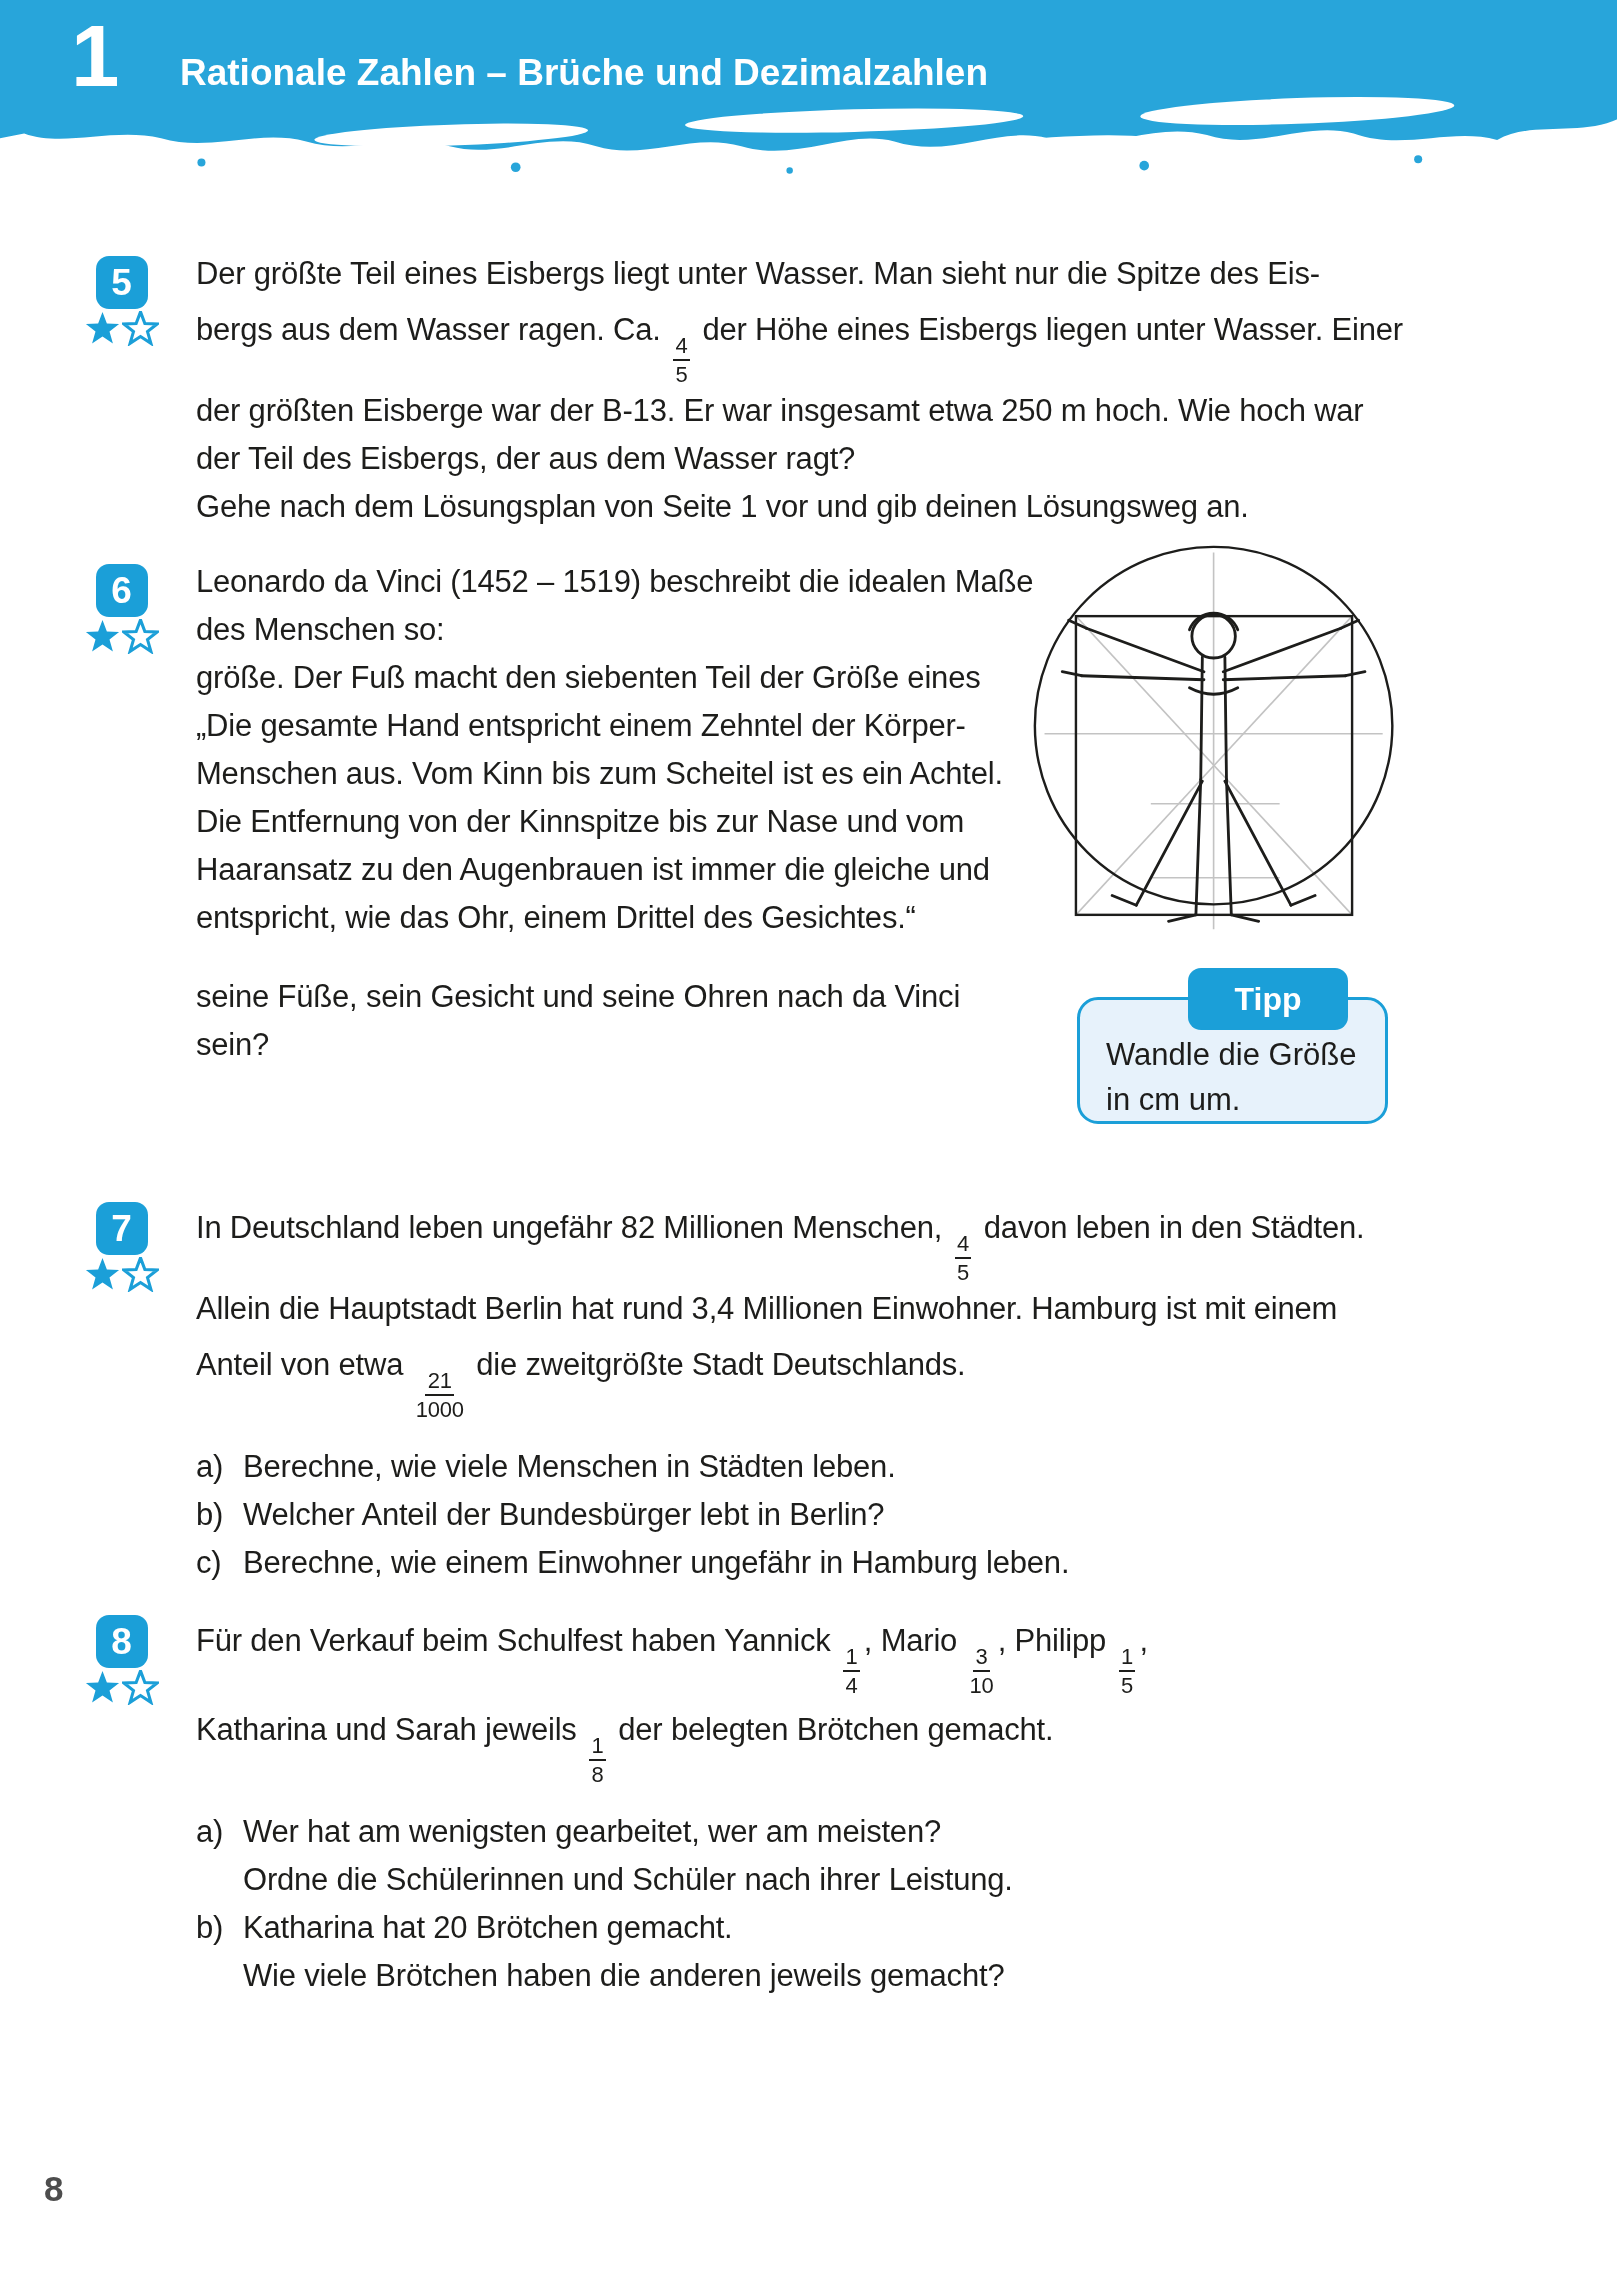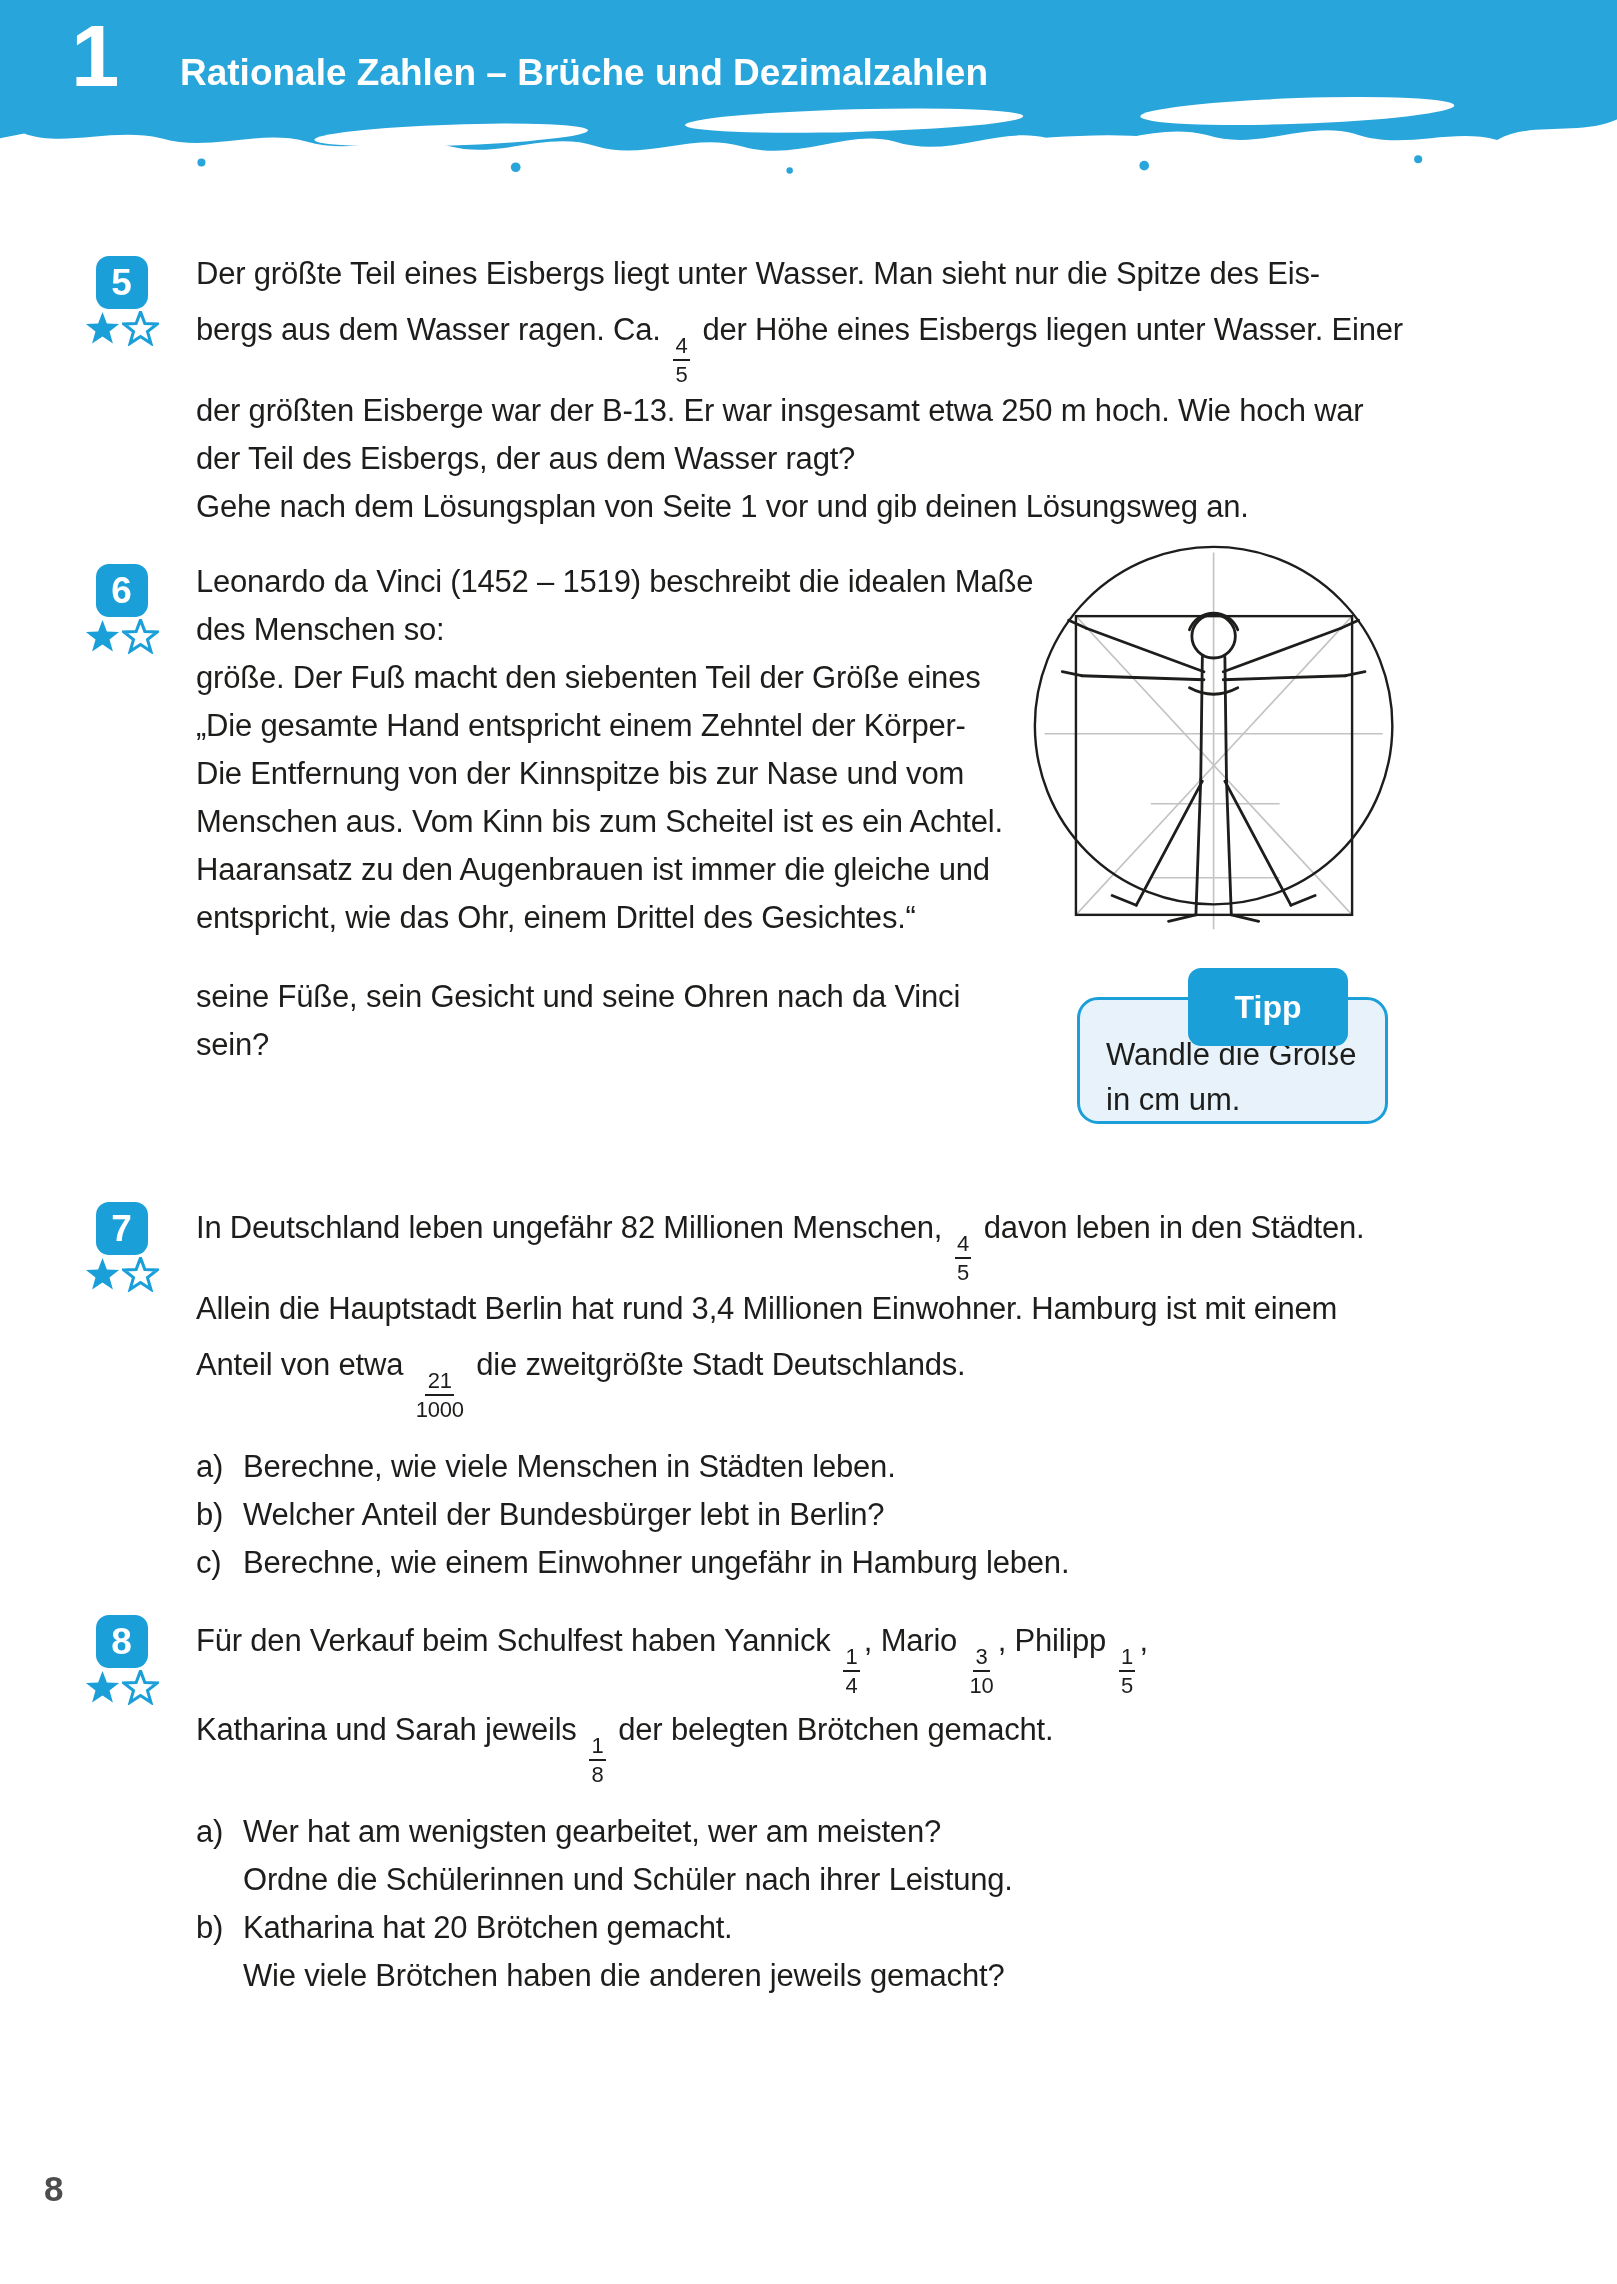--- a/index.html
+++ b/index.html
@@ -55,21 +55,21 @@
   
   .vitruvian{position:absolute;left:1030px;top:530px;width:364px;height:409px;}
   
   .tip-box{
     position:absolute;left:1077px;top:997px;width:311px;height:127px;
     background:var(--tip-fill);
     border:3.2px solid var(--accent-blue);border-radius:21px;
     box-sizing:border-box;
   }
   .tip-tab{
-    position:absolute;top:-32px;right:37px;width:160px;height:78px;
+    position:absolute;top:-32px;right:37px;width:160px;height:62px;
     background:var(--accent-blue);border-radius:13px;
     display:flex;align-items:center;justify-content:center;
     color:#fff;font-size:32px;font-weight:bold;
   }
   .tip-text{padding:32px 0 0 26px;font-size:31px;line-height:45px;}
   
   .page-number{
     position:absolute;left:44px;top:2169px;
     font-size:35px;font-weight:bold;color:var(--page-number-gray);
   }
@@ -134,22 +134,22 @@
       <svg width="37" height="35" viewBox="0 0 40 40">
         <polygon points="20,1 25,14.2 39,14.8 28,23.5 31.9,37 20,29.2 8.1,37 12,23.5 1,14.8 15,14.2" fill="#ffffff" stroke="var(--accent-blue,#1b9fd8)" stroke-width="3.5"></polygon>
       </svg>
     </div>
   </div>
   <div class="text-col">
     <div class="line">Leonardo da Vinci (1452 – 1519) beschreibt die idealen Maße</div>
     <div class="line">des Menschen so:</div>
     <div class="line">größe. Der Fuß macht den siebenten Teil der Größe eines</div>
     <div class="line">„Die gesamte Hand entspricht einem Zehntel der Körper-</div>
+    <div class="line">Menschen aus. Vom Kinn bis zum Scheitel ist es ein Achtel.</div>
     <div class="line">Die Entfernung von der Kinnspitze bis zur Nase und vom</div>
-    <div class="line">Menschen aus. Vom Kinn bis zum Scheitel ist es ein Achtel.</div>
     <div class="line">Haaransatz zu den Augenbrauen ist immer die gleiche und</div>
     <div class="line">entspricht, wie das Ohr, einem Drittel des Gesichtes.“</div>
   </div>
 </div>
 
 <div class="exercise" style="top:973px">
   <div class="text-col" style="top:0">
     <div class="line">seine Füße, sein Gesicht und seine Ohren nach da Vinci</div>
     <div class="line">sein?</div>
   </div>

